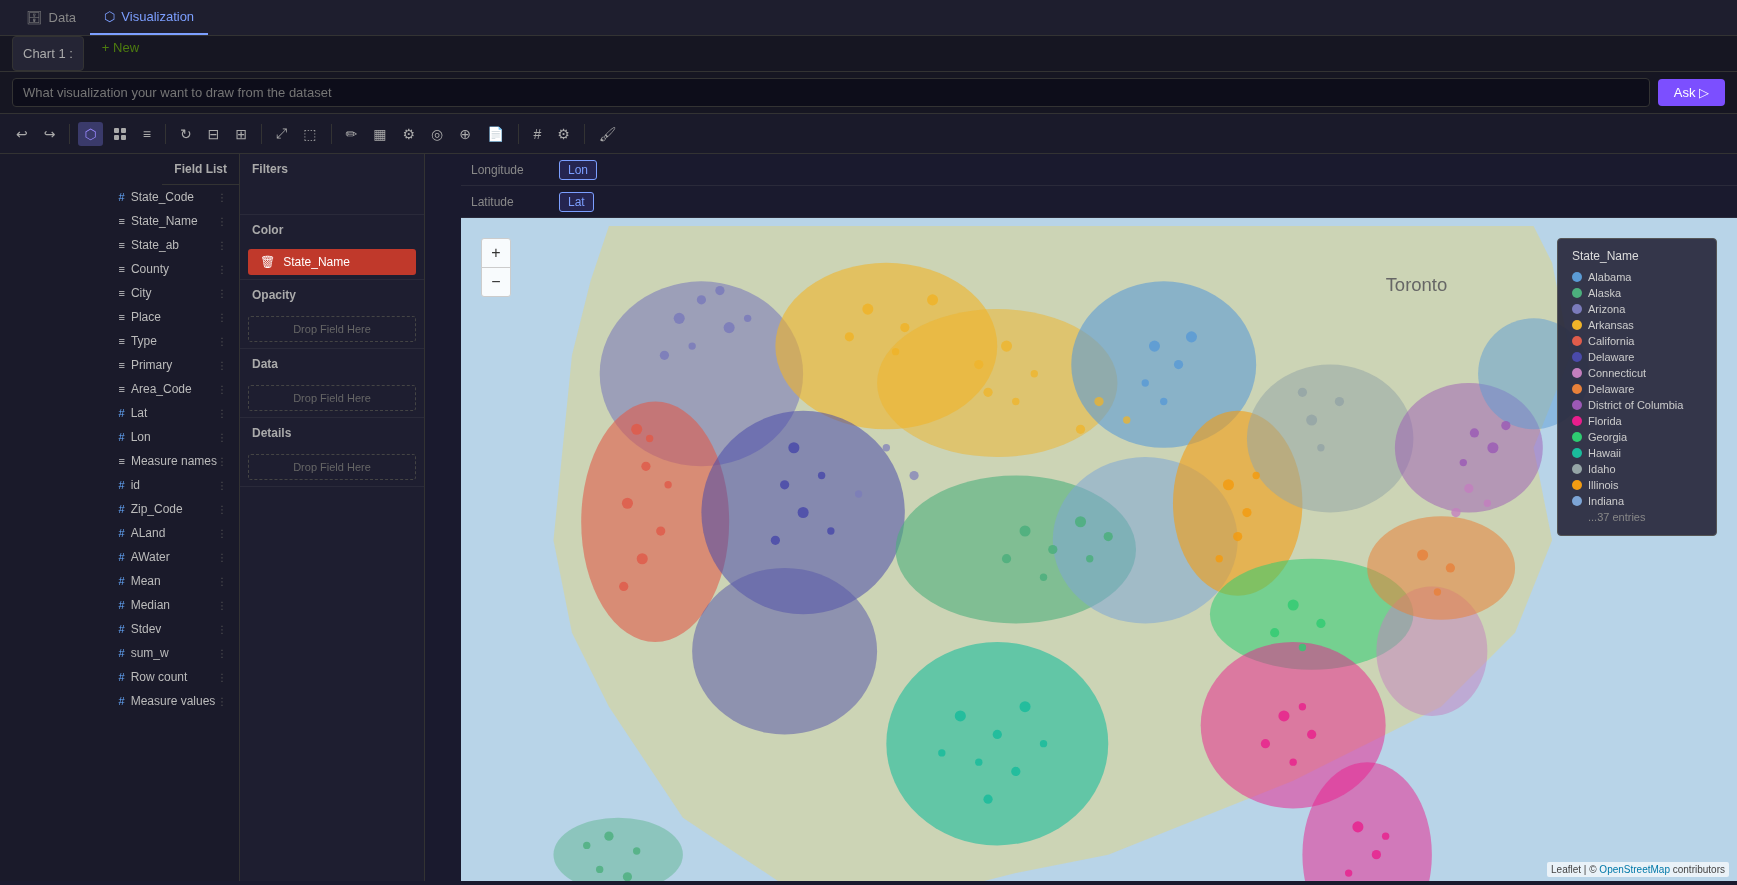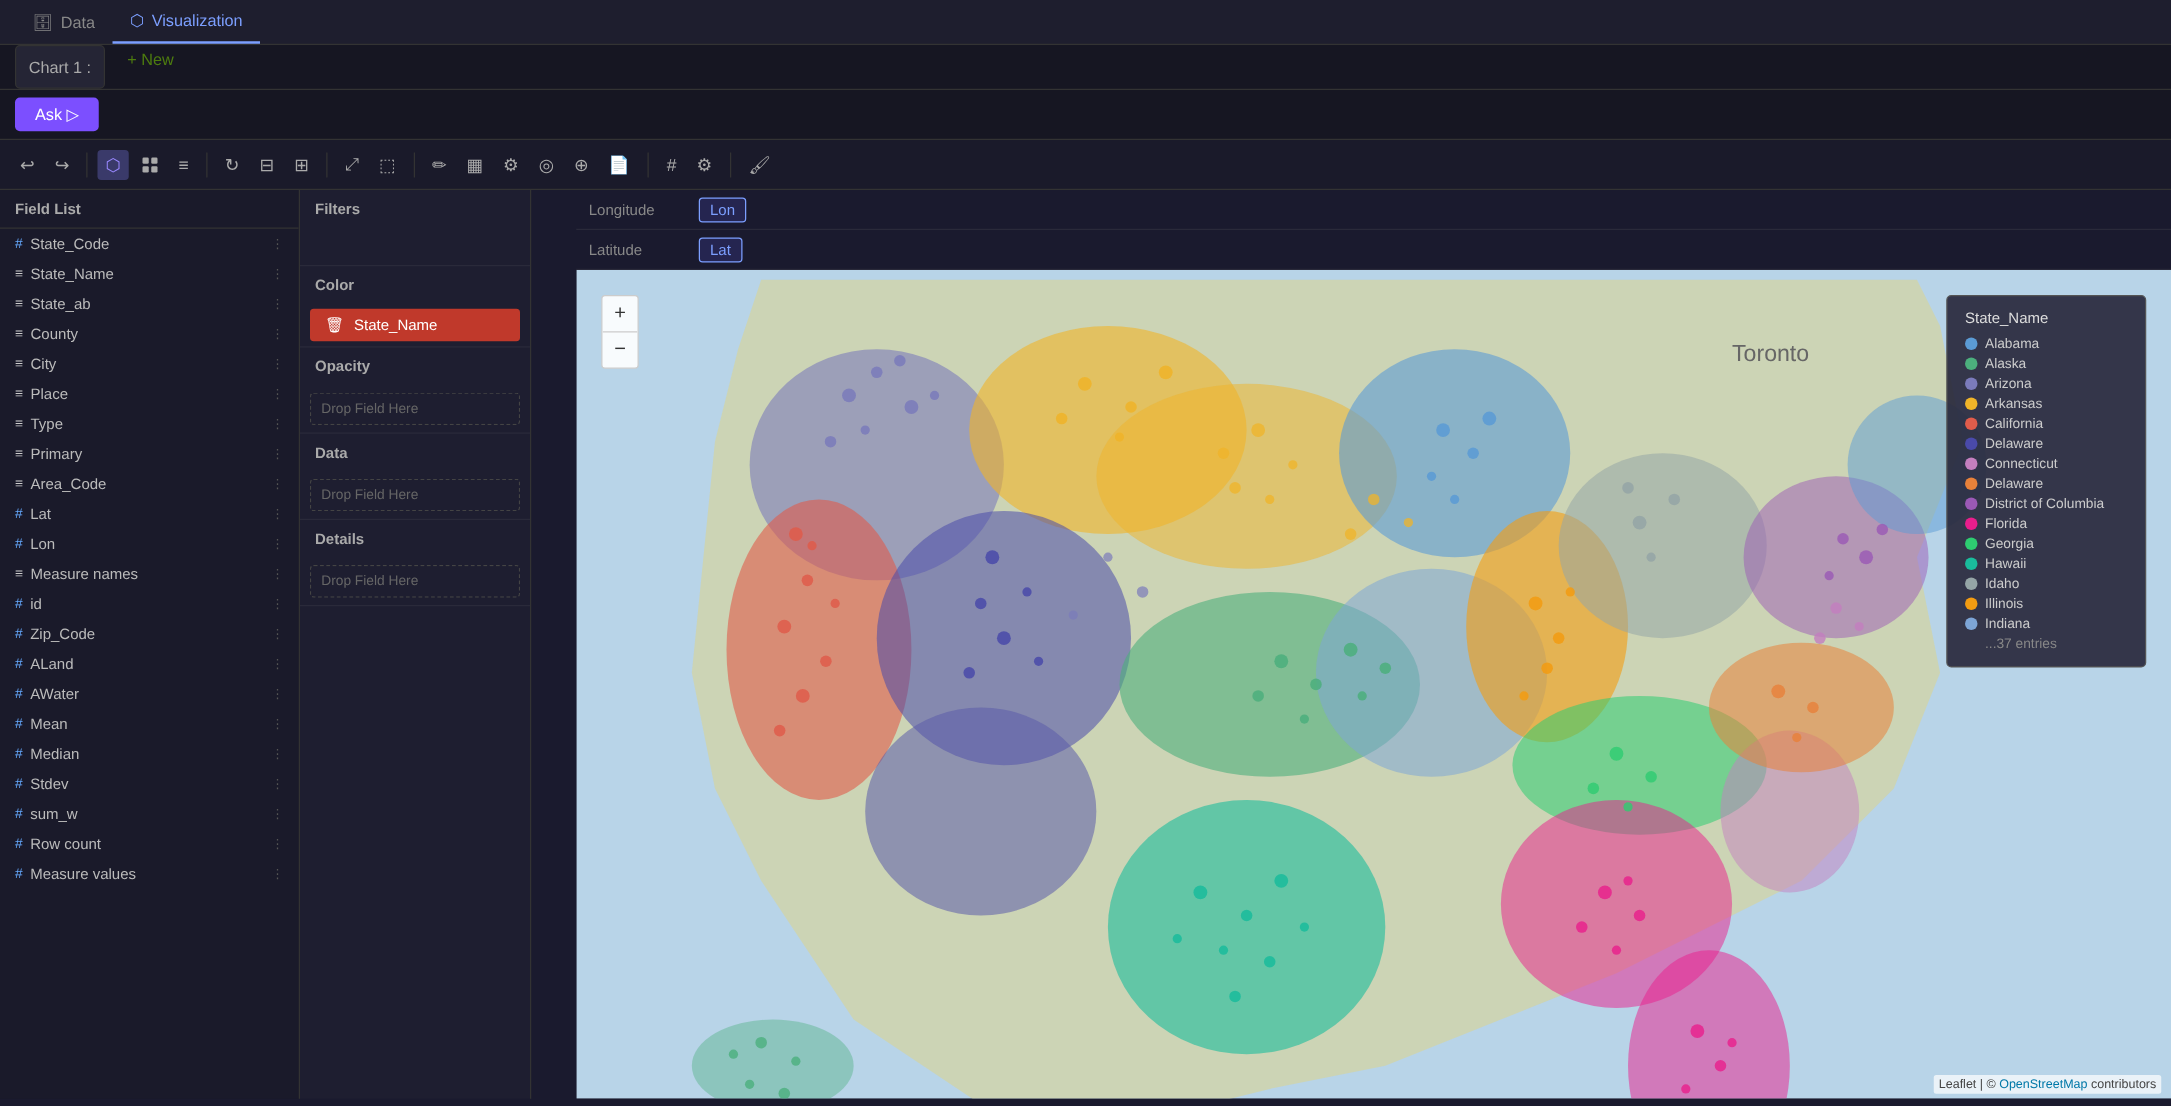--- a/index.html
+++ b/index.html
@@ -23,35 +23,35 @@
     
     .toolbar { display: flex; align-items: center; background: #1a1a2a; border-bottom: 1px solid #333; padding: 4px 10px; gap: 4px; height: 40px; }
     .toolbar-btn { background: none; border: none; color: #aaa; cursor: pointer; padding: 4px 6px; border-radius: 3px; font-size: 14px; display: flex; align-items: center; }
     .toolbar-btn.active { background: #3a3a6a; color: #9988ff; }
     .toolbar-divider { width: 1px; height: 20px; background: #333; margin: 0 4px; }
 
     
     .main { display: flex; height: calc(885px - 36px - 36px - 46px - 40px); }
 
     
-    .sidebar { width: 240px; background: #1a1a2a; border-right: 1px solid #333; display: flex; flex-direction: column; overflow-y: auto; }
+    .sidebar { width: 240px; background: #1a1a2a; border-right: 1px solid #333; display: flex; flex-direction: column; overflow-y: auto; align-items: flex-end; }
     .sidebar-title { padding: 8px 12px; font-size: 12px; font-weight: bold; color: #aaa; border-bottom: 1px solid #333; }
     .field-item { display: flex; align-items: center; justify-content: space-between; padding: 5px 12px; cursor: pointer; color: #bbb; font-size: 12px; }
     .field-icon { margin-right: 6px; font-size: 11px; color: #888; }
     .field-icon.hash { color: #6af; }
     .field-icon.abc { color: #ccc; }
     .field-more { color: #555; font-size: 10px; }
 
     
     .filters-panel { width: 185px; background: #1e1e30; border-right: 1px solid #333; display: flex; flex-direction: column; }
     .panel-section { border-bottom: 1px solid #2a2a3a; }
     .panel-title { padding: 8px 12px; font-size: 12px; color: #aaa; font-weight: bold; }
 
     .color-item { display: flex; align-items: center; gap: 8px; padding: 6px 12px; background: #c0392b; margin: 4px 8px; border-radius: 3px; font-size: 12px; color: #fff; cursor: pointer; }
-    .drop-zone { margin: 6px 8px; border: 1px dashed #444; border-radius: 3px; padding: 6px 8px; font-size: 11px; color: #666; text-align: left; cursor: pointer; }
+    .drop-zone { margin: 6px 8px; border: 1px dashed #444; border-radius: 3px; padding: 6px 8px; font-size: 11px; color: #666; text-align: center; cursor: pointer; }
 
     
     .chart-area { flex: 1; display: flex; flex-direction: column; overflow: hidden; padding-left: 36px; }
     .shelf-row { display: flex; align-items: center; padding: 4px 10px; border-bottom: 1px solid #2a2a3a; gap: 8px; min-height: 32px; }
     .shelf-label { font-size: 12px; color: #888; width: 80px; flex-shrink: 0; }
     .shelf-pill { background: #252550; border: 1px solid #7c9fff; border-radius: 3px; padding: 2px 8px; font-size: 12px; color: #7c9fff; cursor: pointer; }
 
     
     .map-container { flex: 1; position: relative; overflow: hidden; }
 
@@ -94,20 +94,21 @@
 <div class="chart-tabs">
   <div class="chart-tab">
     <span>Chart 1 :</span>
   </div>
   <div class="new-tab">
     <span>+ New</span>
   </div>
 </div>
 
 <div class="ask-bar">
+  <input class="ask-input" type="text" placeholder="What visualization your want to draw from the dataset" style="">
   <button class="ask-button">
     <span>Ask ▷</span>
   </button>
 </div>
 
 <div class="toolbar">
   <button class="toolbar-btn" title="Undo">↩</button>
   <button class="toolbar-btn" title="Redo">↪</button>
   <div class="toolbar-divider"></div>
   <button class="toolbar-btn active" title="Cube" style="color:#9988ff">⬡</button>

